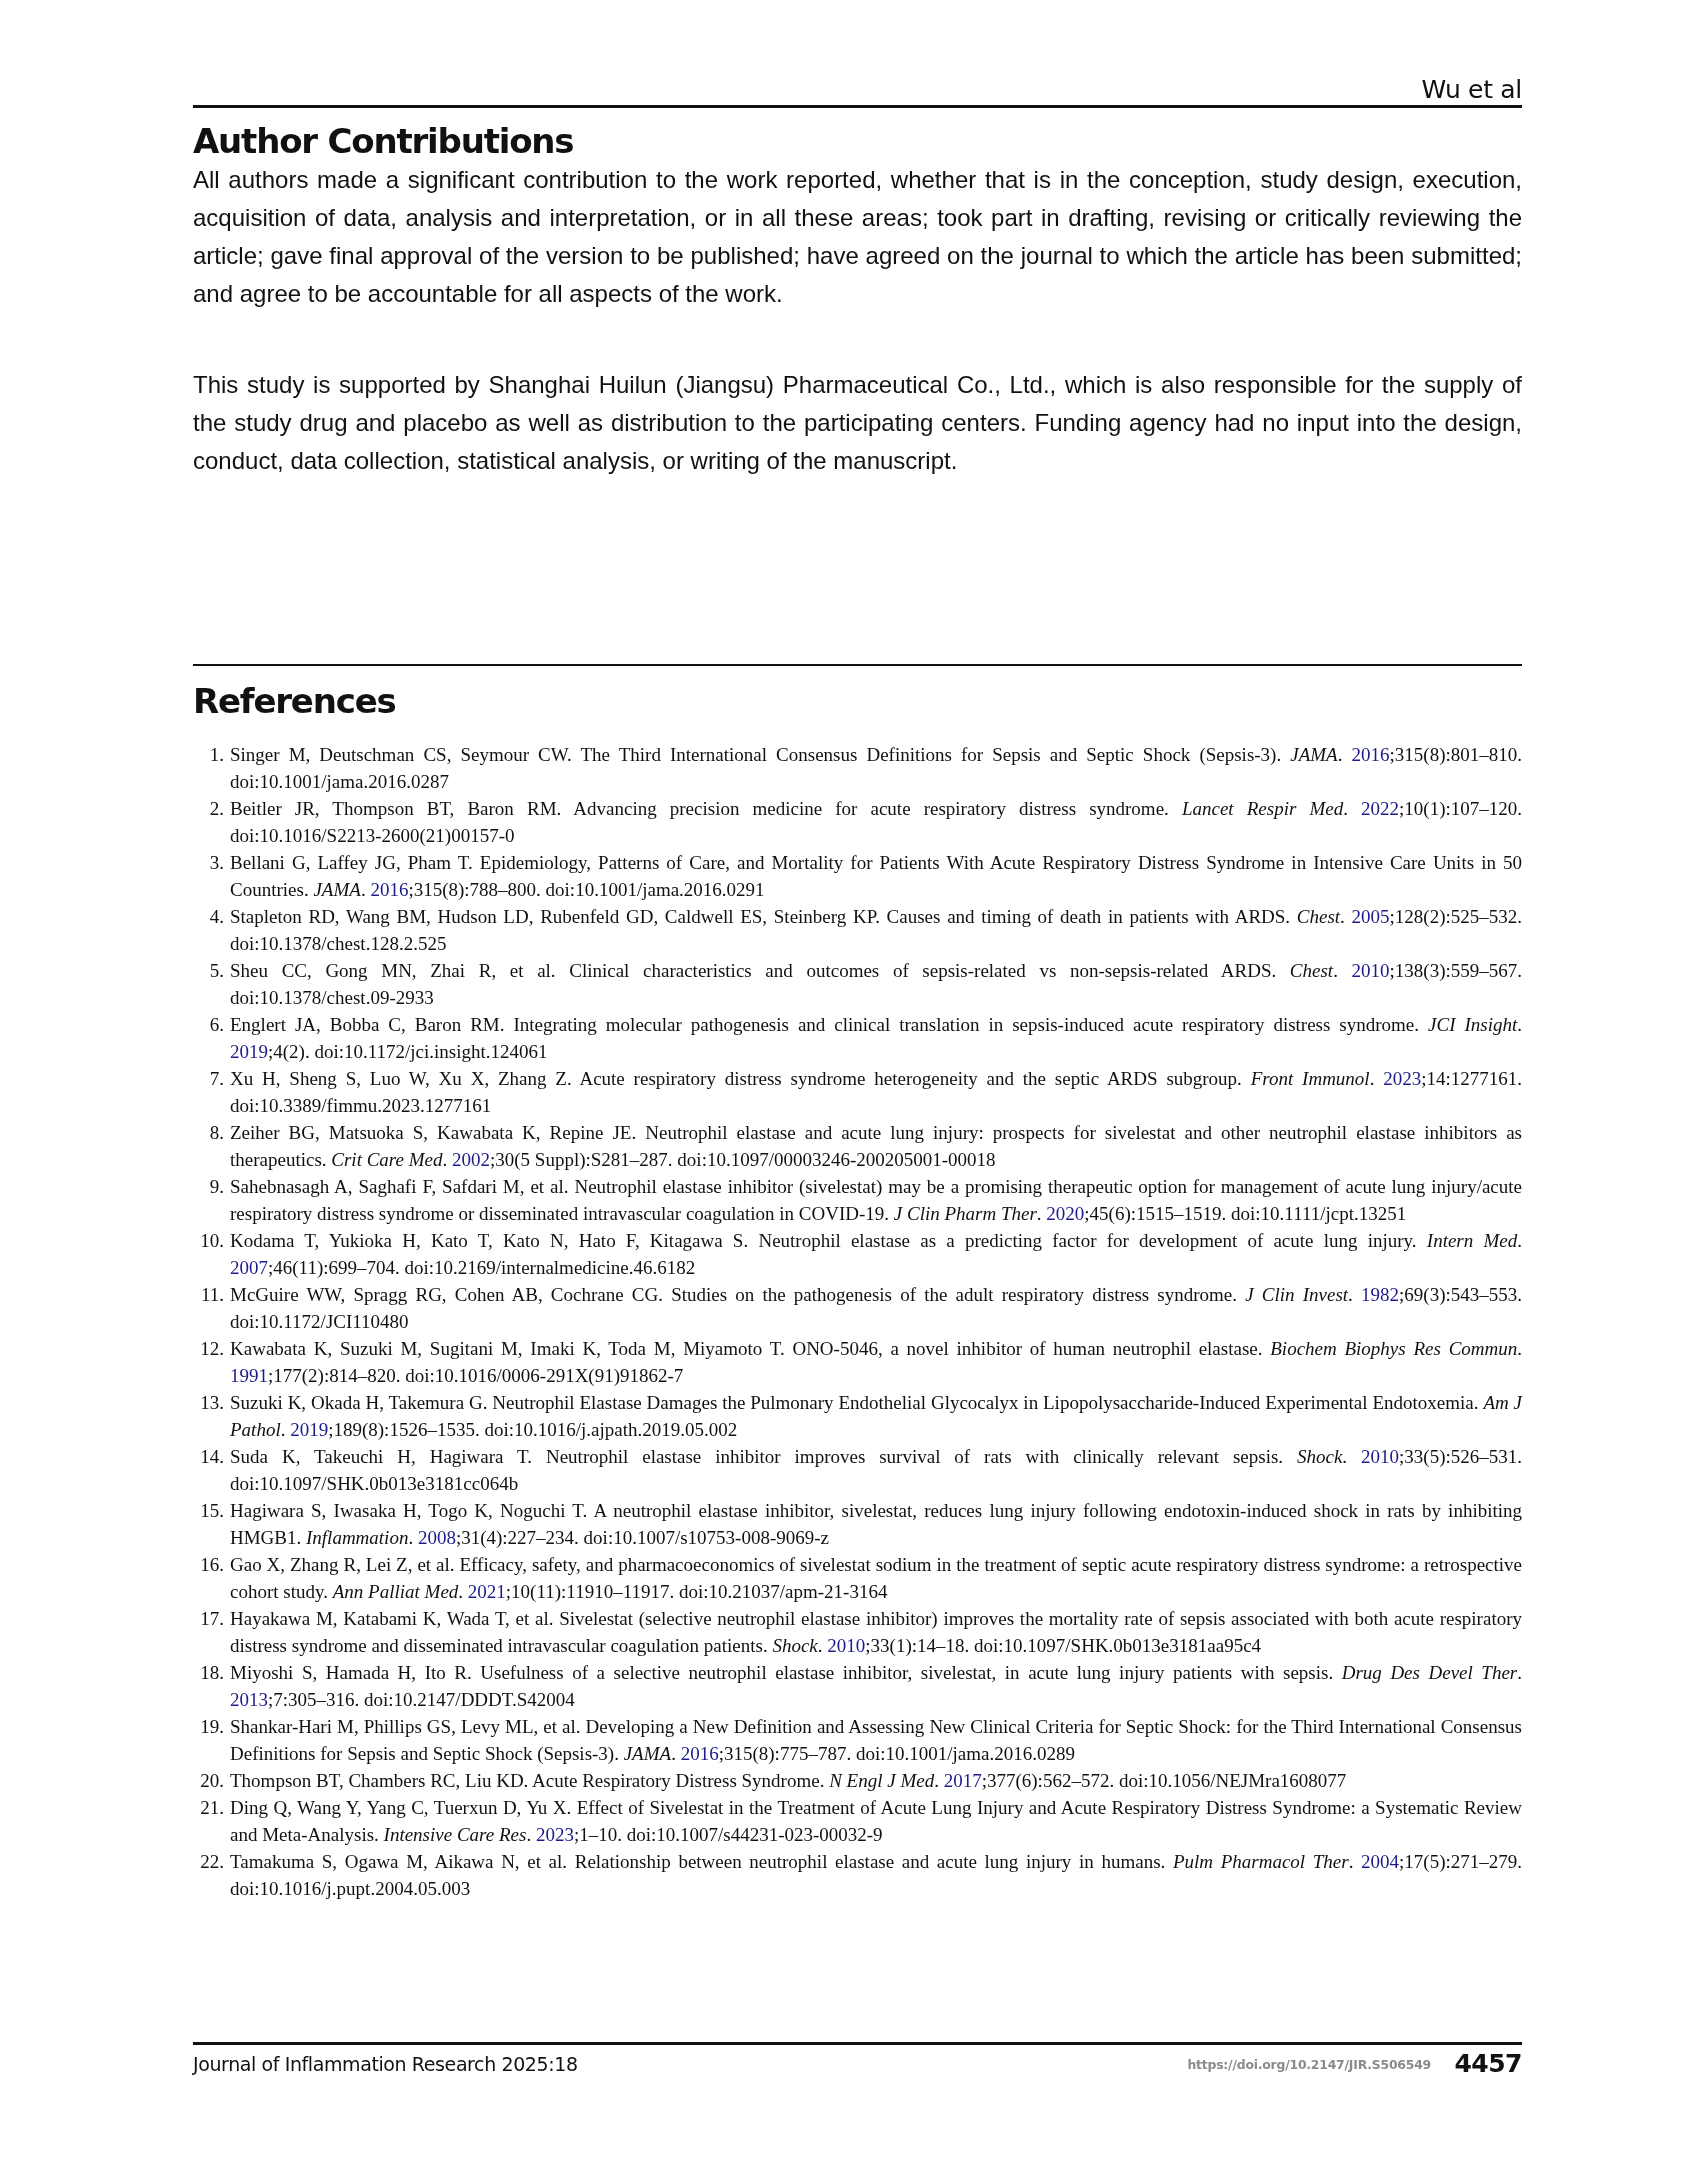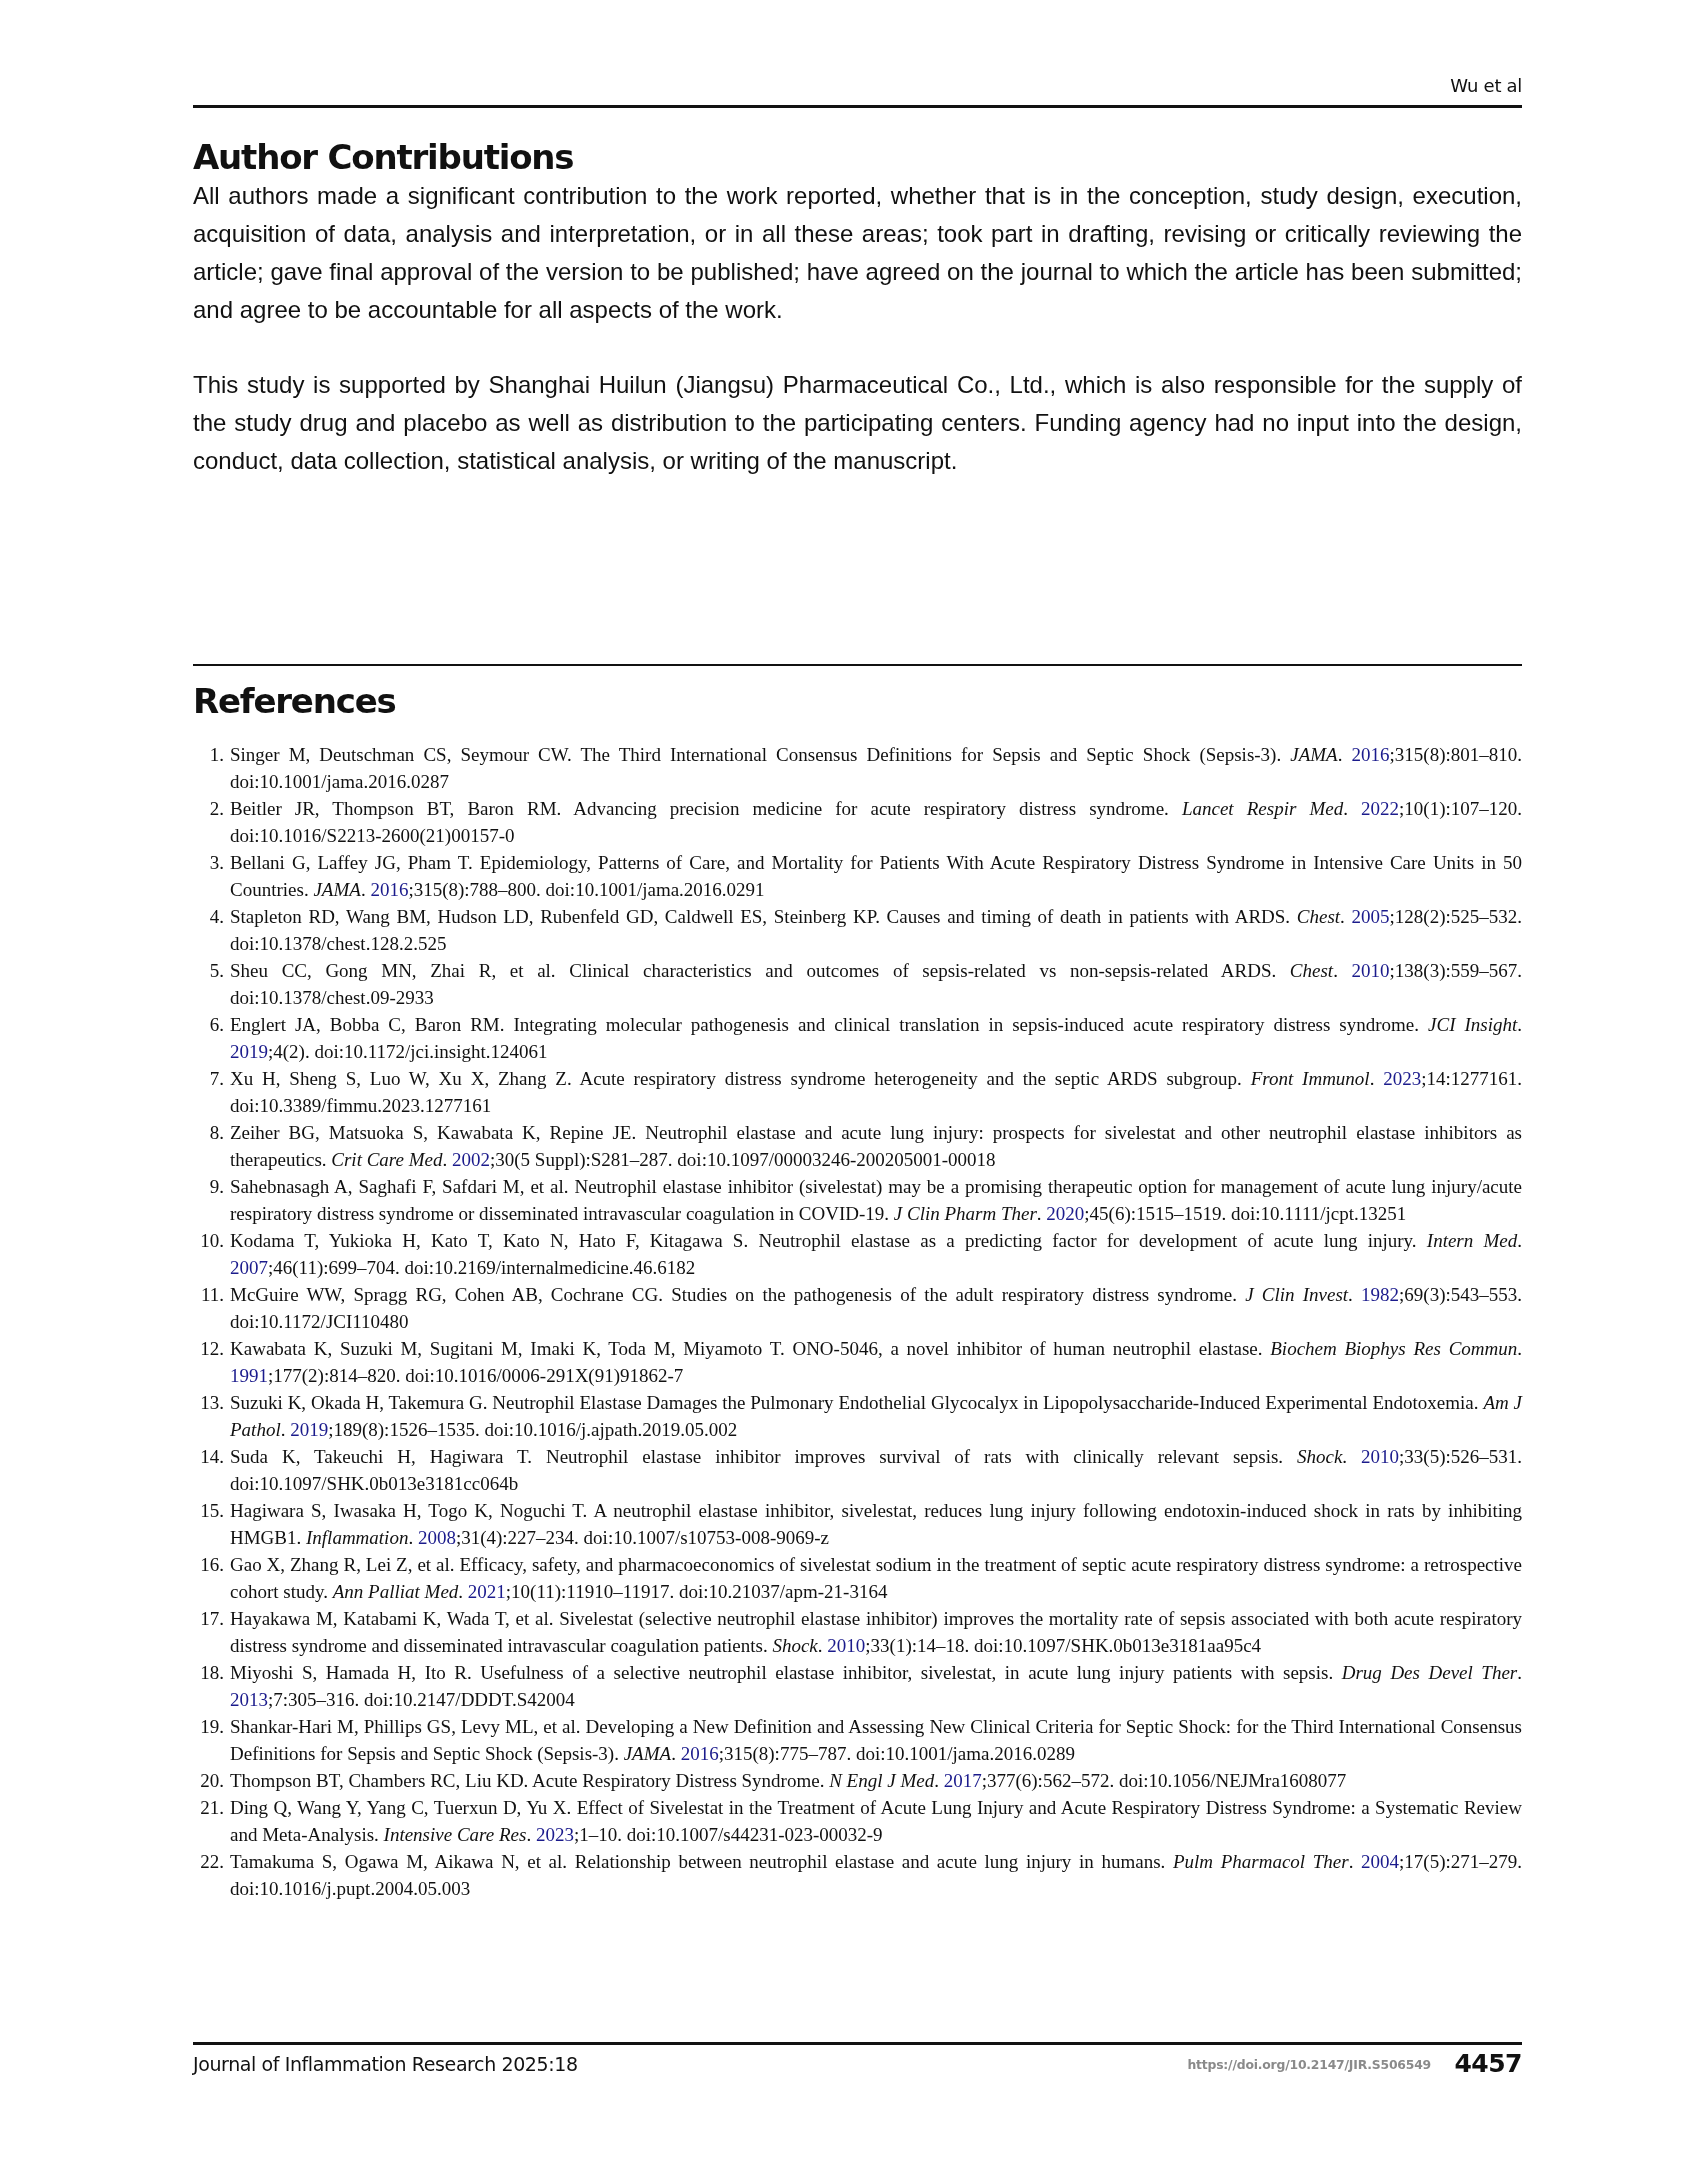--- a/index.html
+++ b/index.html
@@ -1,18 +1,18 @@
 <!DOCTYPE html>
 <html><head>
   <meta charset="utf-8">
   <style>
     html, body { margin: 0; padding: 0; background: #ffffff; }
     body { width: 1683px; height: 2178px; position: relative; overflow: hidden; color: #111; }
     .page { position: absolute; left: 193px; top: 0; width: 1329px; }
-    .running-head { position: absolute; right: 0; top: 75px; font-family: "DejaVu Sans", sans-serif; font-size: 18px; color: #111; letter-spacing: -0.3px; }
+    .running-head { position: absolute; right: 0; top: 75px; font-family: "DejaVu Sans", sans-serif; font-size: 25px; color: #111; letter-spacing: -0.3px; }
     .rule-top { position: absolute; left: 0; top: 105px; width: 1329px; height: 3px; background: #111; }
     .section { position: absolute; left: 0; width: 1329px; }
     .sec-title { font-family: "DejaVu Sans", sans-serif; font-weight: bold; font-size: 34px; letter-spacing: -1.2px; color: #111; margin: 0; line-height: 40px; }
     .sec-body { font-family: Liberation Sans, sans-serif; font-size: 24px; line-height: 38px; text-align: justify; margin: 0; color: #111; }
     .rule-mid { position: absolute; left: 0; top: 664px; width: 1329px; height: 2px; background: #111; }
     .refs { position: absolute; left: 0; top: 741px; width: 1329px; margin: 0; padding: 0; list-style: none; }
     .ref { position: relative; padding-left: 37px; font-family: "Liberation Serif", serif; font-size: 19px; line-height: 27px; text-align: justify; color: #111; }
     .ref-num { position: absolute; left: 0; width: 31px; text-align: right; }
     .ref-journal { font-style: italic; }
     .ref-year { color: #1b1b8c; cursor: pointer; }
@@ -21,21 +21,21 @@
     .footer-doi { position: absolute; right: 91px; top: 2057px; font-family: "DejaVu Sans", sans-serif; font-size: 12.4px; color: #8a8a8a; font-weight: bold; letter-spacing: -0.2px; }
     .footer-page { position: absolute; right: 0; top: 2049px; font-family: "DejaVu Sans", sans-serif; font-size: 25px; font-weight: bold; color: #111; letter-spacing: -0.5px; }
   </style>
 </head>
 <body>
 
 <div class="page">
   <div class="running-head">Wu et al</div>
   <div class="rule-top"></div>
 
-  <div class="section" style="top:137px;">
+  <div class="section" style="top:121px;">
     <h2 class="sec-title">Author Contributions</h2>
     <p class="sec-body">All authors made a significant contribution to the work reported, whether that is in the conception, study design, execution, acquisition of data, analysis and interpretation, or in all these areas; took part in drafting, revising or critically reviewing the article; gave final approval of the version to be published; have agreed on the journal to which the article has been submitted; and agree to be accountable for all aspects of the work.</p>
   </div>
 
   <div class="section" style="top:366px;">
     <p class="sec-body">This study is supported by Shanghai Huilun (Jiangsu) Pharmaceutical Co., Ltd., which is also responsible for the supply of the study drug and placebo as well as distribution to the participating centers. Funding agency had no input into the design, conduct, data collection, statistical analysis, or writing of the manuscript.</p>
   </div>
 
   <div class="section" style="top:558px;">
   </div>

